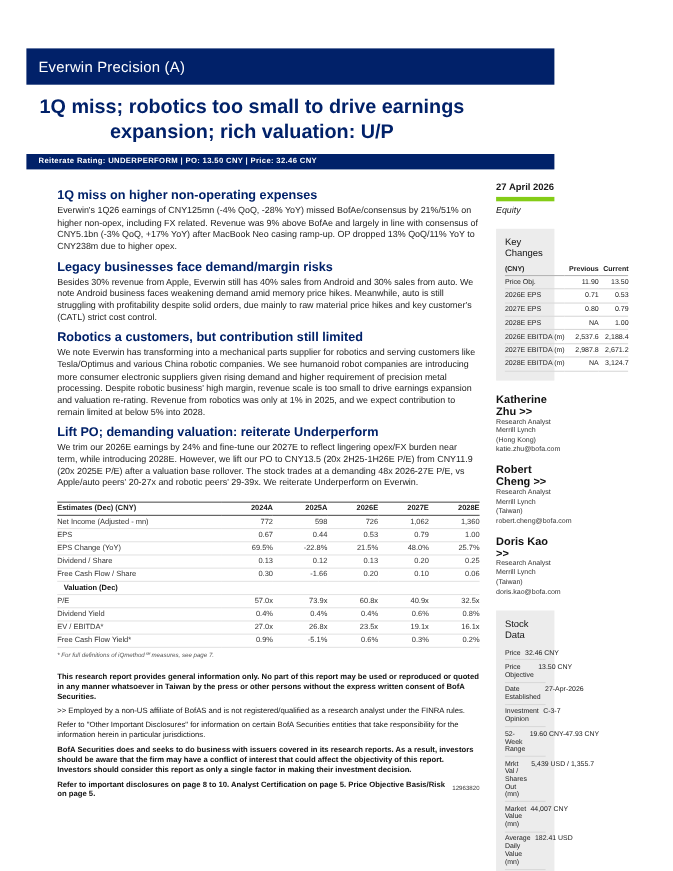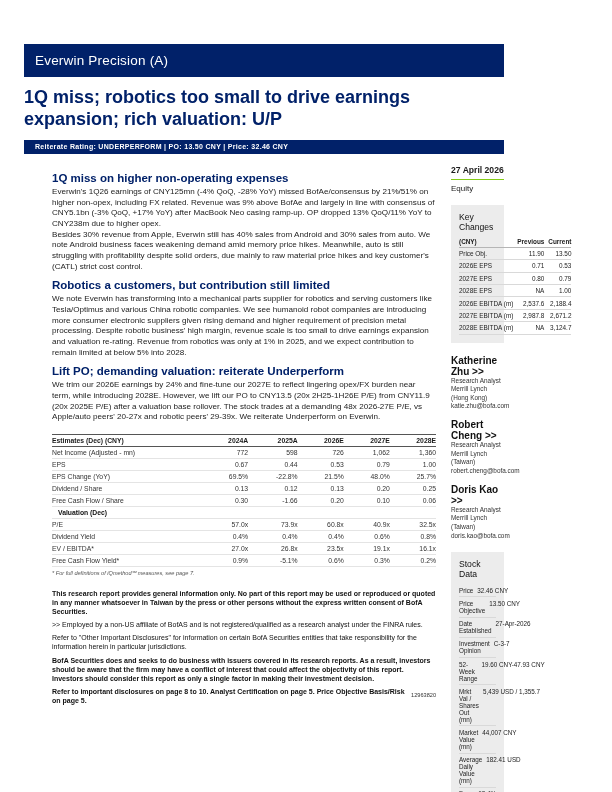--- a/index.html
+++ b/index.html
@@ -10,21 +10,21 @@
     color:#1a1a1a;
     overflow:hidden;
   }
   .page { position:relative; width:528px; height:792px; padding:44px 24px 18px 24px; background:#fff; }
 
   
   .band { background:#012169; color:#fff; height:33px; display:flex; align-items:center; padding:0 11px; }
   .band span { font-size:13.5px; letter-spacing:.2px; }
 
   
-  .title { color:#012169; font-size:18px; line-height:1.22; font-weight:bold; margin:10px 0 9px 0; max-width:410px; }
+  .title { color:#012169; font-size:18px; line-height:1.22; font-weight:bold; margin:10px 0 9px 0; max-width:410px;text-align:center; }
   .rating-bar { background:#012169; color:#fff; font-size:7px; font-weight:bold; letter-spacing:.3px; padding:3.5px 11px; }
 
   
   .columns { display:flex; gap:15px; margin-top:11px; }
   .left { width:384px; flex:0 0 384px;margin-left:28px; }
   .right { flex:1; min-width:0; }
 
   
   .sec-heading { color:#012169; font-size:11.5px; font-weight:bold; margin:7px 0 3px 0; }
   .sec-body { font-size:8.1px; line-height:1.32; color:#222; }
@@ -39,22 +39,22 @@
   .footnote { font-size:5.6px; color:#555; font-style:italic; margin-top:2px; }
 
   
   .disc { margin-top:12px; font-size:7px; line-height:1.3; color:#111; }
   .disc p { margin-bottom:4px; }
   .disc .b { font-weight:bold; }
   .disc .last { overflow:hidden; }
   .docnum { float:right; font-size:5.6px; color:#333; margin-top:5px; }
 
   
-  .side-date { font-size:8.6px; font-weight:bold; padding-bottom:4px; border-bottom:1px solid #84cc16; }
-  .side-equity { font-size:8px; padding:4px 0 12px 0; }
+  .side-date { font-size:8.6px; font-weight:bold; padding-bottom:4px; border-bottom:4px solid #84cc16; }
+  .side-equity { font-size:8px; padding:4px 0 12px 0;font-style:italic; }
   .graybox { background:#ececec; padding:7px 8px 8px 8px; margin-bottom:12px; }
   .graybox h3 { font-size:8.6px; font-weight:normal; margin-bottom:5px; color:#111; }
   table.kc { width:100%; border-collapse:collapse; font-size:6.4px; }
   table.kc th { text-align:right; font-weight:bold; border-bottom:1px solid #b5b5b5; padding:1.5px 0 1.5px 4px; white-space:nowrap; }
   table.kc th.lbl { text-align:left; padding-left:0; }
   table.kc td { text-align:right; padding:2.2px 0 2.2px 4px; border-bottom:1px solid #d9d9d9; color:#222; white-space:nowrap; }
   table.kc td.lbl { text-align:left; padding-left:0; }
   .analysts { margin:2px 0 12px 0; }
   .analyst { margin-bottom:8px; }
   .analyst .nm { font-size:10px; font-weight:bold; color:#111; }
@@ -82,20 +82,21 @@
 
   <div class="columns">
 
     <div class="left">
 
       <div>
         <h2 class="sec-heading">1Q miss on higher non-operating expenses</h2>
         <p class="sec-body">Everwin's 1Q26 earnings of CNY125mn (-4% QoQ, -28% YoY) missed BofAe/consensus by 21%/51% on higher non-opex, including FX related. Revenue was 9% above BofAe and largely in line with consensus of CNY5.1bn (-3% QoQ, +17% YoY) after MacBook Neo casing ramp-up. OP dropped 13% QoQ/11% YoY to CNY238m due to higher opex.</p>
       </div>
       <div>
+        <h2 class="sec-heading">Legacy businesses face demand/margin risks</h2>
         <p class="sec-body">Besides 30% revenue from Apple, Everwin still has 40% sales from Android and 30% sales from auto. We note Android business faces weakening demand amid memory price hikes. Meanwhile, auto is still struggling with profitability despite solid orders, due mainly to raw material price hikes and key customer's (CATL) strict cost control.</p>
       </div>
       <div>
         <h2 class="sec-heading">Robotics a customers, but contribution still limited</h2>
         <p class="sec-body">We note Everwin has transforming into a mechanical parts supplier for robotics and serving customers like Tesla/Optimus and various China robotic companies. We see humanoid robot companies are introducing more consumer electronic suppliers given rising demand and higher requirement of precision metal processing. Despite robotic business' high margin, revenue scale is too small to drive earnings expansion and valuation re-rating. Revenue from robotics was only at 1% in 2025, and we expect contribution to remain limited at below 5% into 2028.</p>
       </div>
       <div>
         <h2 class="sec-heading">Lift PO; demanding valuation: reiterate Underperform</h2>
         <p class="sec-body">We trim our 2026E earnings by 24% and fine-tune our 2027E to reflect lingering opex/FX burden near term, while introducing 2028E. However, we lift our PO to CNY13.5 (20x 2H25-1H26E P/E) from CNY11.9 (20x 2025E P/E) after a valuation base rollover. The stock trades at a demanding 48x 2026-27E P/E, vs Apple/auto peers' 20-27x and robotic peers' 29-39x. We reiterate Underperform on Everwin.</p>
       </div>

